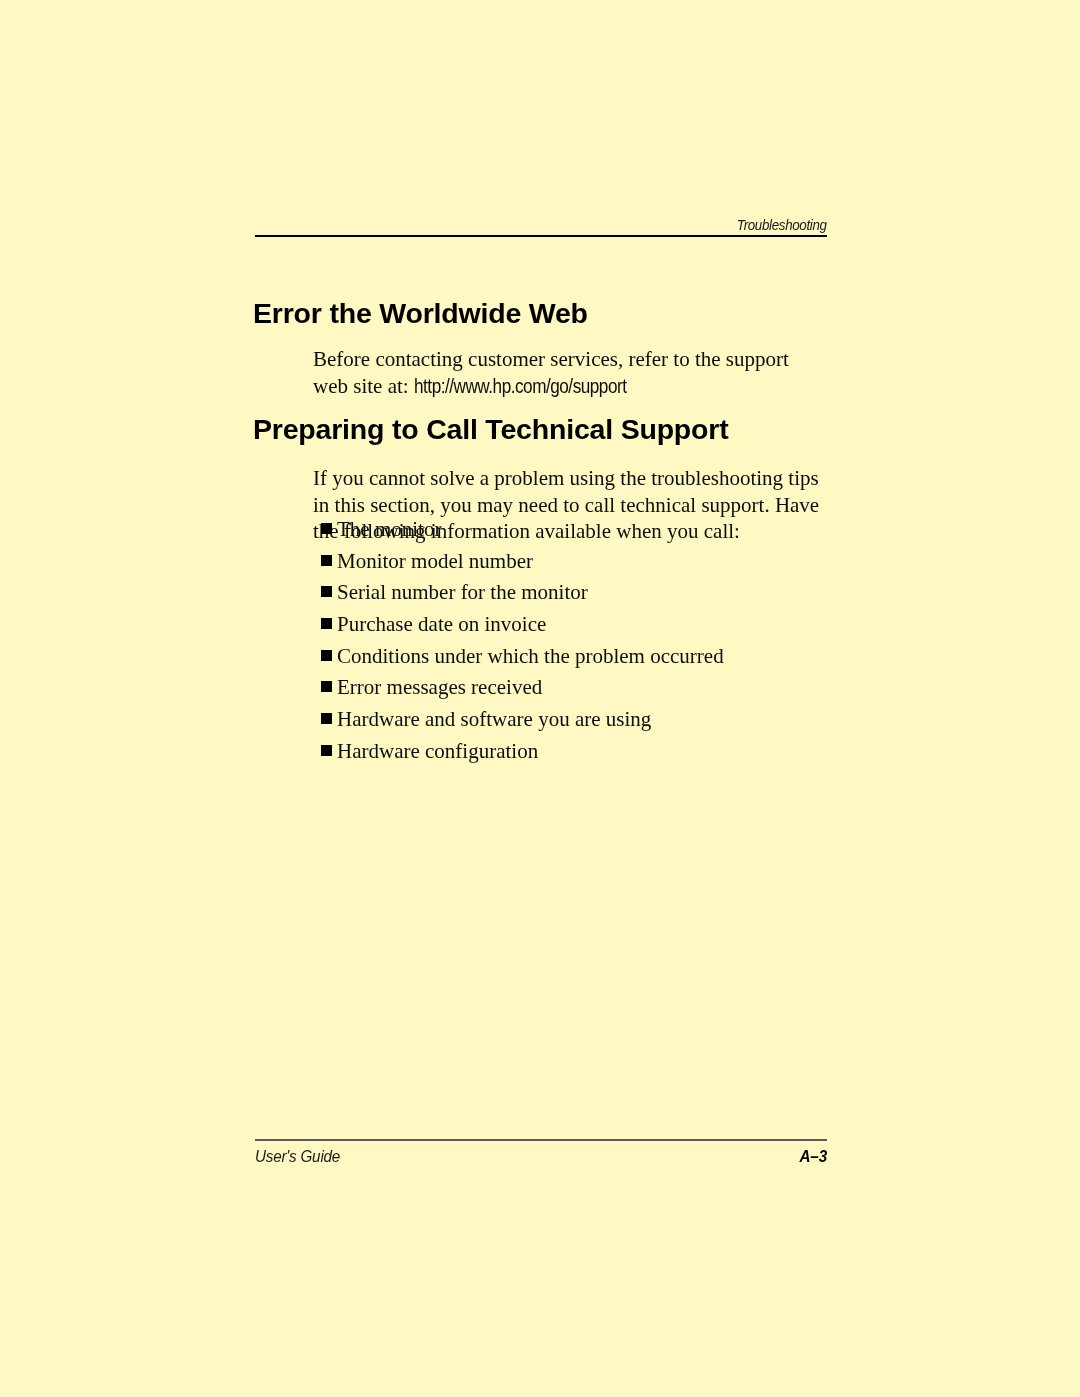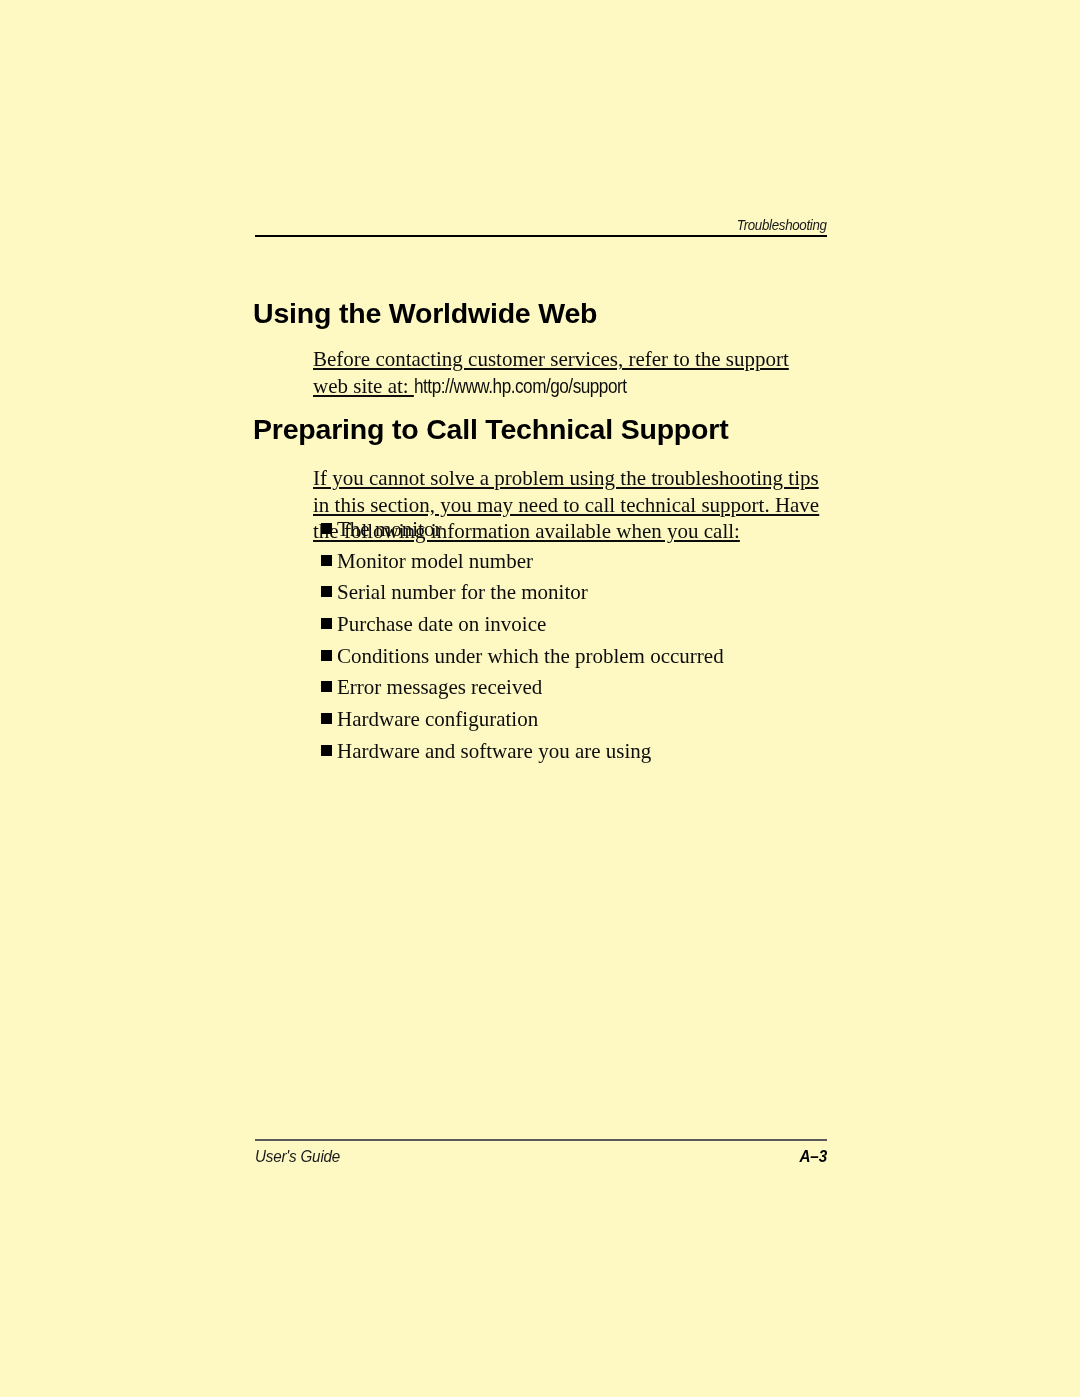--- a/index.html
+++ b/index.html
@@ -67,21 +67,20 @@
   .h1.second { top: 393px; }
 
   
   .para {
     position: absolute;
     left: 313px;
     width: 516px;
     font-size: 21px;
     line-height: 26.5px;
     color: #0d0d0d;
-    text-decoration: underline;
   }
   .para.intro   { top: 325px; }
   .para.support { top: 444px; }
 
   .url {
     font-family: "Liberation Sans", "DejaVu Sans", sans-serif;
     font-size: 19.5px;
     letter-spacing: -0.55px;
     display: inline-block;
     transform: scaleX(0.88);
@@ -161,21 +160,21 @@
 </head>
 <body>
 
 <div class="page">
 
   <div class="running-header">
     <span class="running-header-text">Troubleshooting</span>
   </div>
   <div class="header-rule"></div>
 
-  <h1 class="h1 first">Using the Worldwide Web</h1>
+  <h1 class="h1 first">Error the Worldwide Web</h1>
 
   <p class="para intro">
     <span>Before contacting customer services, refer to the support web site at: </span><span class="url">http://www.hp.com/go/support</span>
   </p>
 
   <h1 class="h1 second">Preparing to Call Technical Support</h1>
 
   <p class="para support">If you cannot solve a problem using the troubleshooting tips in this section, you may need to call technical support. Have the following information available when you call:</p>
 
   <ul class="bullet-list">
@@ -198,25 +197,25 @@
     <li class="bullet-item">
       <span class="bullet-marker"></span>
       <span class="bullet-label">Conditions under which the problem occurred</span>
     </li>
     <li class="bullet-item">
       <span class="bullet-marker"></span>
       <span class="bullet-label">Error messages received</span>
     </li>
     <li class="bullet-item">
       <span class="bullet-marker"></span>
+      <span class="bullet-label">Hardware and software you are using</span>
+    </li>
+    <li class="bullet-item">
+      <span class="bullet-marker"></span>
       <span class="bullet-label">Hardware configuration</span>
-    </li>
-    <li class="bullet-item">
-      <span class="bullet-marker"></span>
-      <span class="bullet-label">Hardware and software you are using</span>
     </li>
   </ul>
 
   <div class="footer-rule"></div>
   <div class="footer">
     <span class="footer-left">User's Guide</span>
     <span class="footer-right">A–3</span>
   </div>
 
 </div>

